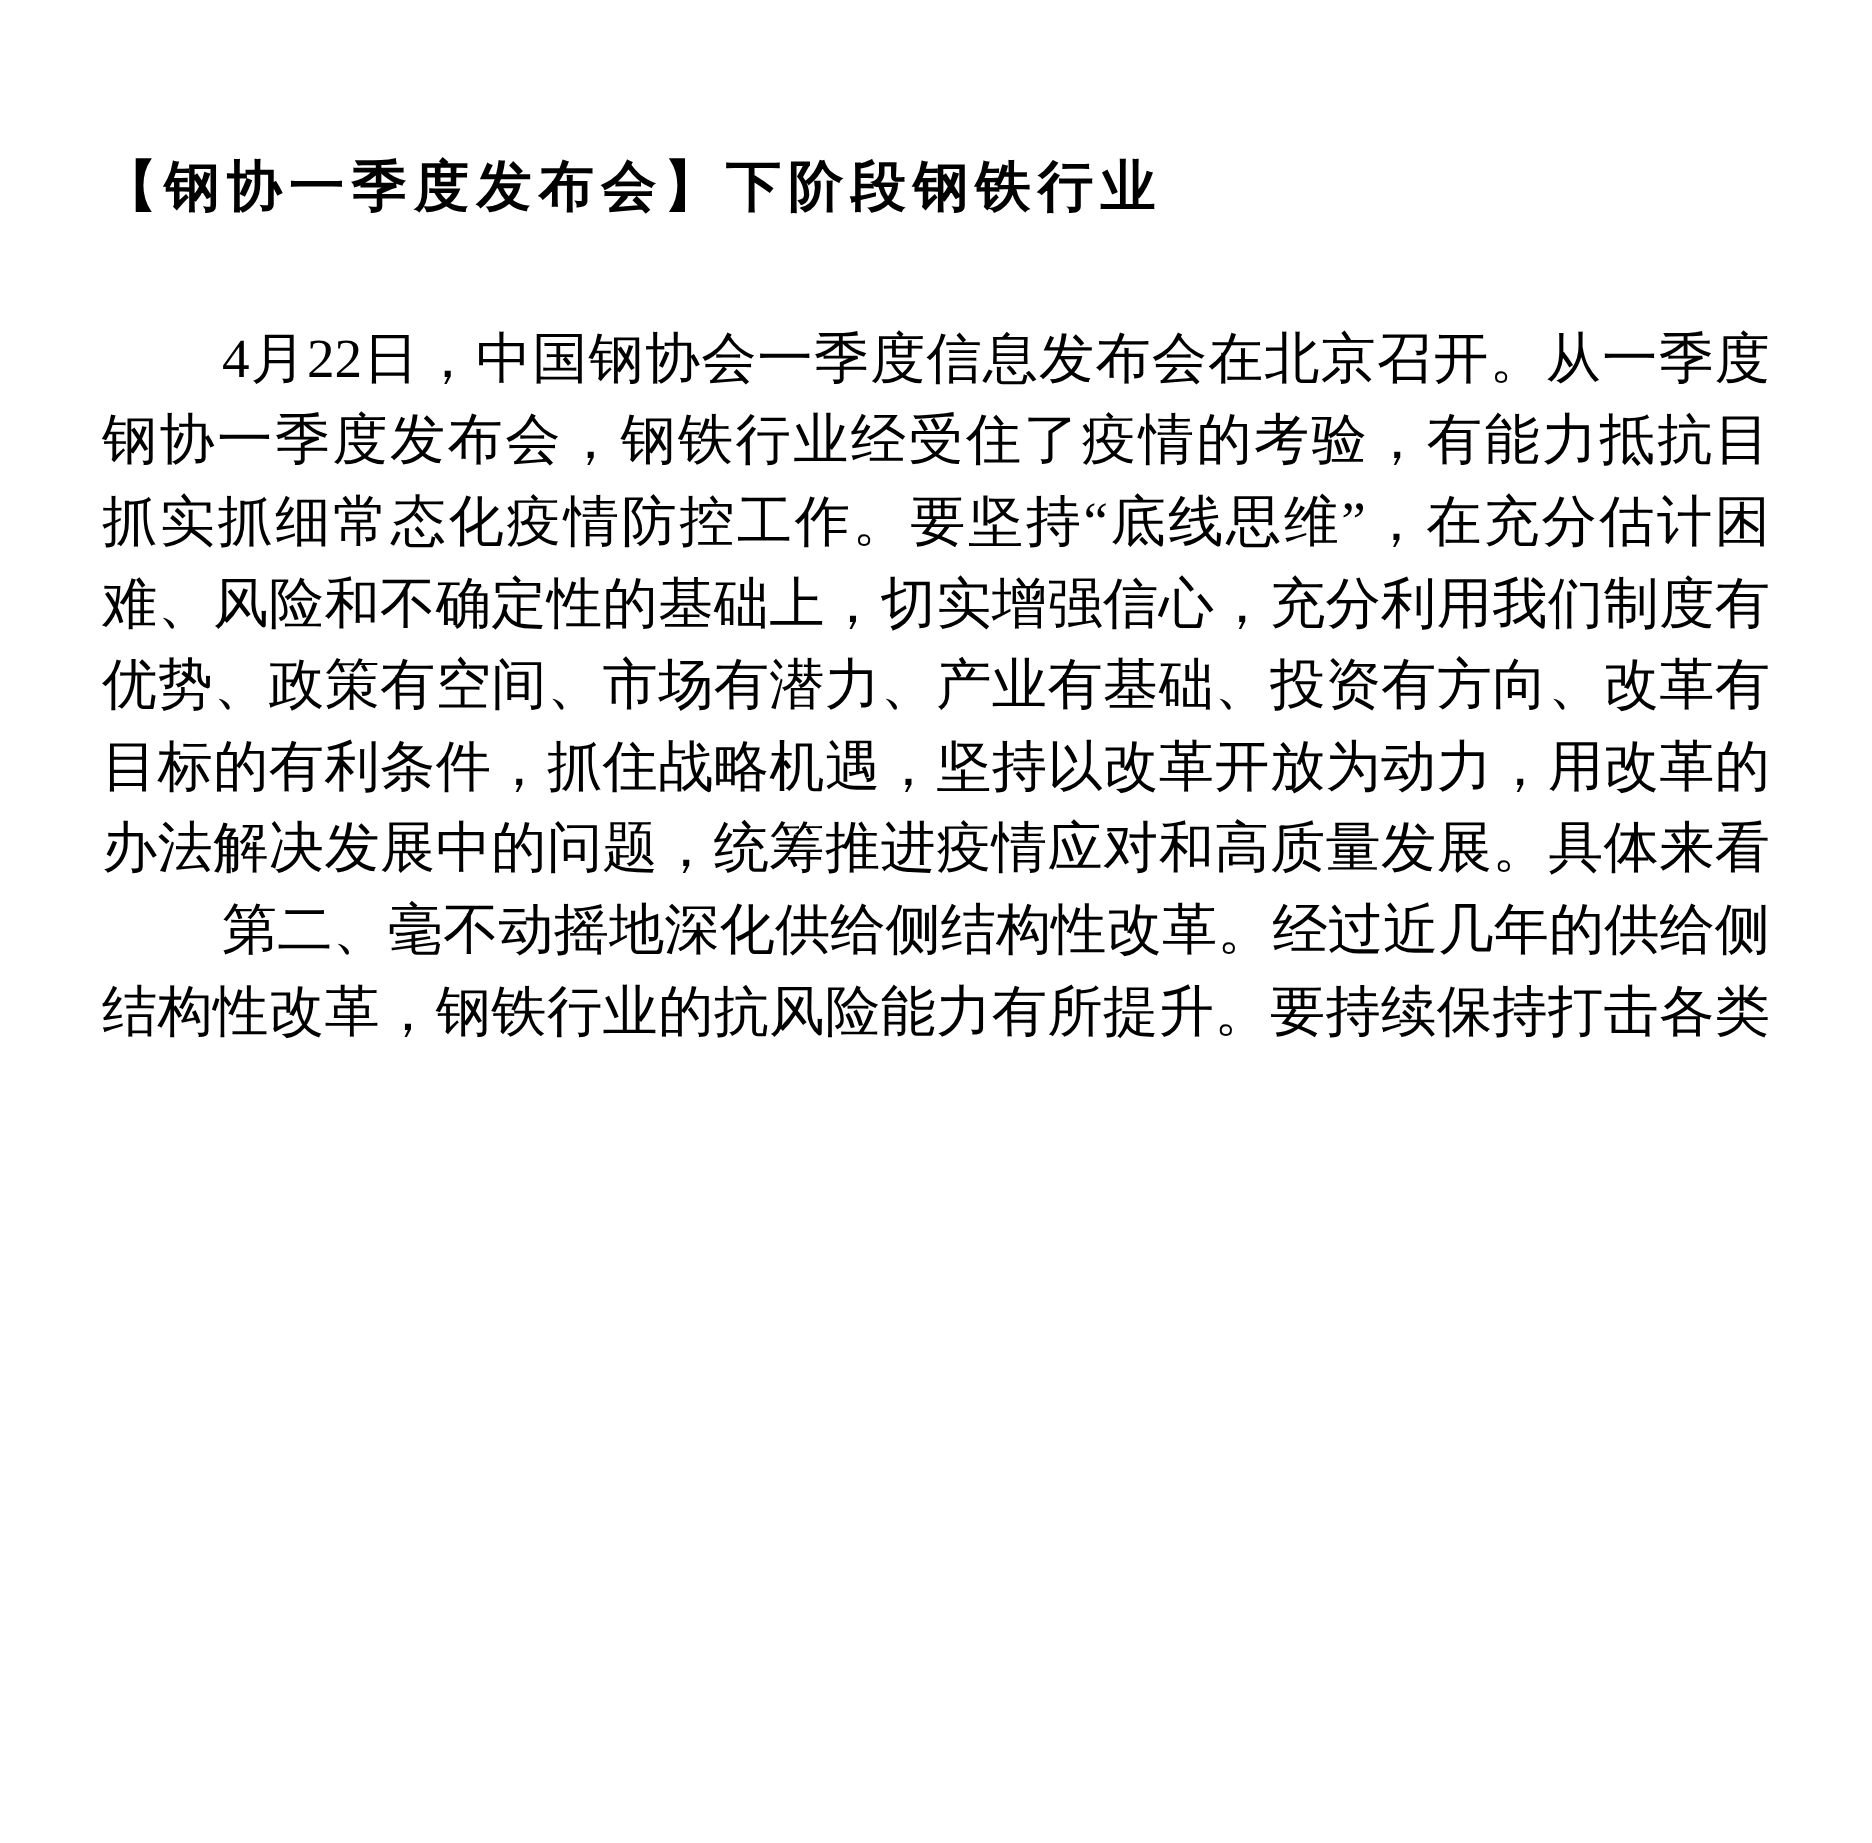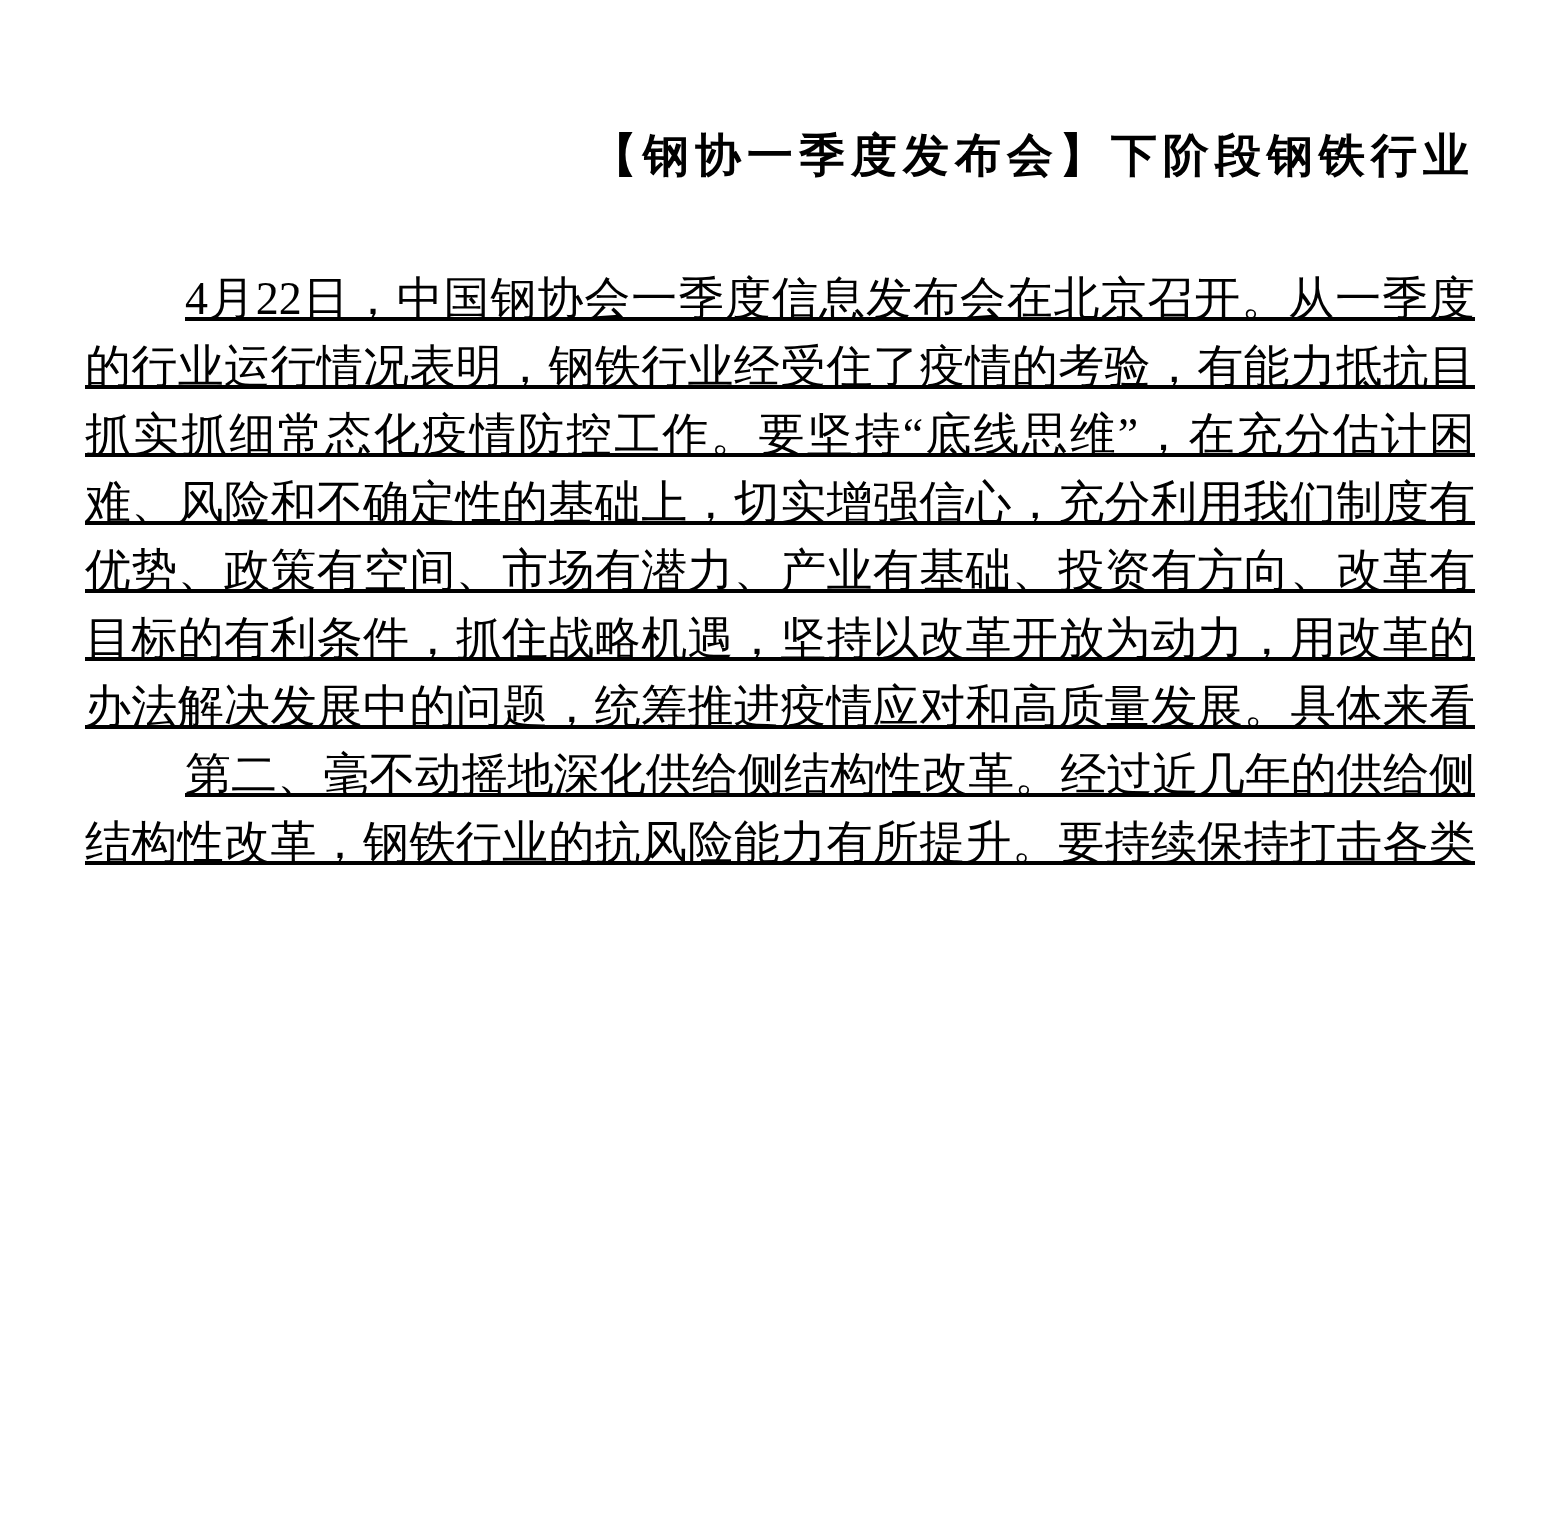--- a/index.html
+++ b/index.html
@@ -15,36 +15,35 @@
     font-family: "Liberation Serif", "DejaVu Serif", serif;
   }
   .page {
     position: relative;
     width: 1560px;
     height: 1536px;
     background: #ffffff;
   }
   .doc-title {
     margin: 124px 85px 0 85px;
-    text-align: right;
+    text-align: left;
     font-weight: bold;
     font-size: 46px;
     line-height: 64px;
     letter-spacing: 6px;
   }
   .title-line {
     white-space: nowrap;
   }
   .doc-body {
     margin: 77px 85px 0 85px;
   }
   .paragraph {
     margin: 0;
     padding: 0;
-    text-decoration: underline;
   }
   .text-line {
     font-size: 46px;
     height: 68px;
     line-height: 68px;
     overflow: hidden;
     text-align: justify;
     text-align-last: left;
     text-justify: inter-character;
     white-space: nowrap;
@@ -60,21 +59,21 @@
 </head>
 <body>
 
 <div class="page">
   <div class="doc-title">
     <div class="title-line">【钢协一季度发布会】下阶段钢铁行业</div>
   </div>
   <div class="doc-body">
       <div class="paragraph">
         <div class="text-line indent fill">4月22日，中国钢协会一季度信息发布会在北京召开。从一季度</div>
-        <div class="text-line fill">的行业运行情况表明，钢铁行业经受住了疫情的考验，有能力抵抗目</div>
+        <div class="text-line fill">钢协一季度发布会，钢铁行业经受住了疫情的考验，有能力抵抗目</div>
         <div class="text-line fill">抓实抓细常态化疫情防控工作。要坚持“底线思维”，在充分估计困</div>
         <div class="text-line fill">难、风险和不确定性的基础上，切实增强信心，充分利用我们制度有</div>
         <div class="text-line fill">优势、政策有空间、市场有潜力、产业有基础、投资有方向、改革有</div>
         <div class="text-line fill">目标的有利条件，抓住战略机遇，坚持以改革开放为动力，用改革的</div>
         <div class="text-line fill">办法解决发展中的问题，统筹推进疫情应对和高质量发展。具体来看</div>
       </div>
       <div class="paragraph">
         <div class="text-line indent fill">第二、毫不动摇地深化供给侧结构性改革。经过近几年的供给侧</div>
         <div class="text-line fill">结构性改革，钢铁行业的抗风险能力有所提升。要持续保持打击各类</div>
       </div>

